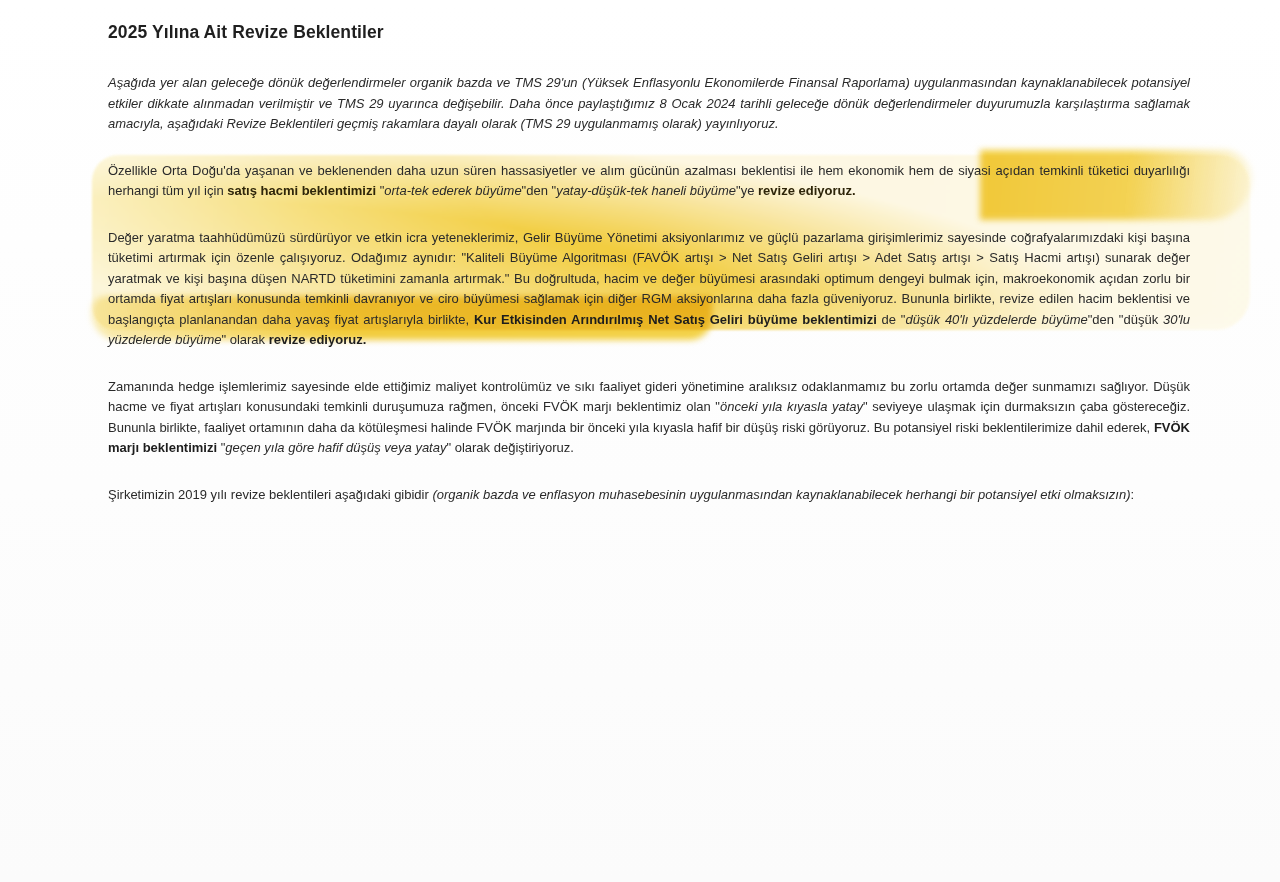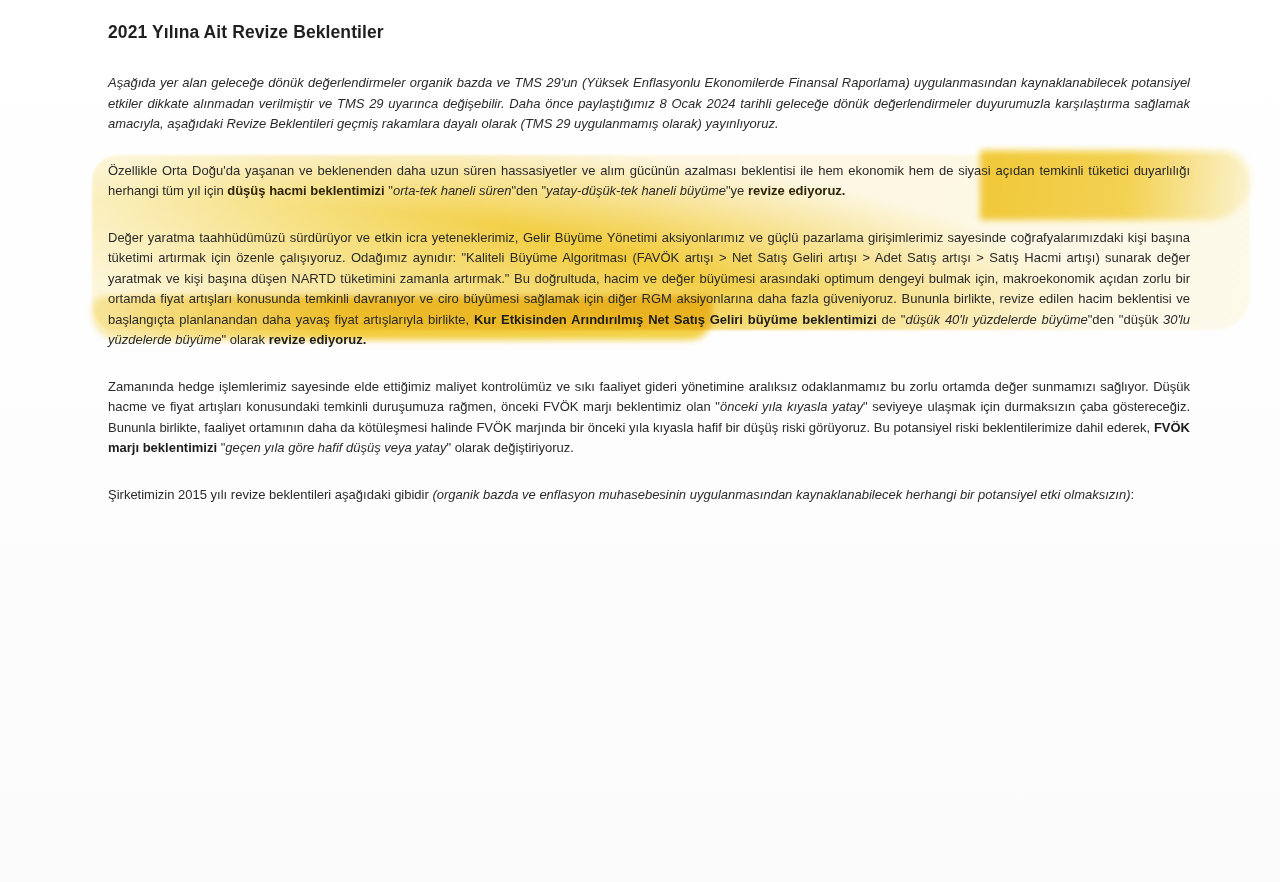--- a/index.html
+++ b/index.html
@@ -117,36 +117,36 @@
 <div class="page">
 
   <div class="highlight-layer">
     <div class="marker-blob"></div>
     <div class="marker-tail"></div>
     <div class="marker-foot"></div>
   </div>
 
   <div class="content">
 
-    <h1 class="doc-title">2021 Yılına Ait Revize Beklentiler</h1>
+    <h1 class="doc-title">2025 Yılına Ait Revize Beklentiler</h1>
 
     <p class="para italic">
       <span>Aşağıda yer alan geleceğe dönük değerlendirmeler organik bazda ve TMS 29'un (Yüksek Enflasyonlu Ekonomilerde Finansal Raporlama) uygulanmasından kaynaklanabilecek potansiyel etkiler dikkate alınmadan verilmiştir ve TMS 29 uyarınca değişebilir. Daha önce paylaştığımız 8 Ocak 2024 tarihli geleceğe dönük değerlendirmeler duyurumuzla karşılaştırma sağlamak amacıyla, aşağıdaki Revize Beklentileri geçmiş rakamlara dayalı olarak (TMS 29 uygulanmamış olarak) yayınlıyoruz.</span>
     </p>
 
     <p class="para on-marker">
-      <span>Özellikle Orta Doğu'da yaşanan ve beklenenden daha uzun süren hassasiyetler ve alım gücünün azalması beklentisi ile hem ekonomik hem de siyasi açıdan temkinli tüketici duyarlılığı herhangi tüm yıl için </span><b>düşüş hacmi beklentimizi</b><span> "</span><i>orta-tek haneli süren</i><span>"den "</span><i>yatay-düşük-tek haneli büyüme</i><span>"ye </span><b>revize ediyoruz.</b>
+      <span>Özellikle Orta Doğu'da yaşanan ve beklenenden daha uzun süren hassasiyetler ve alım gücünün azalması beklentisi ile hem ekonomik hem de siyasi açıdan temkinli tüketici duyarlılığı herhangi tüm yıl için </span><b>satış hacmi beklentimizi</b><span> "</span><i>orta-tek ederek büyüme</i><span>"den "</span><i>yatay-düşük-tek haneli büyüme</i><span>"ye </span><b>revize ediyoruz.</b>
     </p>
 
     <p class="para">
       <span>Değer yaratma taahhüdümüzü sürdürüyor ve etkin icra yeteneklerimiz, Gelir Büyüme Yönetimi aksiyonlarımız ve güçlü pazarlama girişimlerimiz sayesinde coğrafyalarımızdaki kişi başına tüketimi artırmak için özenle çalışıyoruz. Odağımız aynıdır: "Kaliteli Büyüme Algoritması (FAVÖK artışı &gt; Net Satış Geliri artışı &gt; Adet Satış artışı &gt; Satış Hacmi artışı) sunarak değer yaratmak ve kişi başına düşen NARTD tüketimini zamanla artırmak." Bu doğrultuda, hacim ve değer büyümesi arasındaki optimum dengeyi bulmak için, makroekonomik açıdan zorlu bir ortamda fiyat artışları konusunda temkinli davranıyor ve ciro büyümesi sağlamak için diğer RGM aksiyonlarına daha fazla güveniyoruz. Bununla birlikte, revize edilen hacim beklentisi ve başlangıçta planlanandan daha yavaş fiyat artışlarıyla birlikte, </span><b>Kur Etkisinden Arındırılmış Net Satış Geliri büyüme beklentimizi</b><span> de "</span><i>düşük 40'lı yüzdelerde büyüme</i><span>"den "düşük </span><i>30'lu yüzdelerde büyüme</i><span>" olarak </span><b>revize ediyoruz.</b>
     </p>
 
     <p class="para">
       <span>Zamanında hedge işlemlerimiz sayesinde elde ettiğimiz maliyet kontrolümüz ve sıkı faaliyet gideri yönetimine aralıksız odaklanmamız bu zorlu ortamda değer sunmamızı sağlıyor. Düşük hacme ve fiyat artışları konusundaki temkinli duruşumuza rağmen, önceki FVÖK marjı beklentimiz olan "</span><i>önceki yıla kıyasla yatay</i><span>" seviyeye ulaşmak için durmaksızın çaba göstereceğiz. Bununla birlikte, faaliyet ortamının daha da kötüleşmesi halinde FVÖK marjında bir önceki yıla kıyasla hafif bir düşüş riski görüyoruz. Bu potansiyel riski beklentilerimize dahil ederek, </span><b>FVÖK marjı beklentimizi</b><span> "</span><i>geçen yıla göre hafif düşüş veya yatay</i><span>" olarak değiştiriyoruz.</span>
     </p>
 
     <p class="para last">
-      <span>Şirketimizin 2015 yılı revize beklentileri aşağıdaki gibidir </span><i>(organik bazda ve enflasyon muhasebesinin uygulanmasından kaynaklanabilecek herhangi bir potansiyel etki olmaksızın)</i><span>:</span>
+      <span>Şirketimizin 2019 yılı revize beklentileri aşağıdaki gibidir </span><i>(organik bazda ve enflasyon muhasebesinin uygulanmasından kaynaklanabilecek herhangi bir potansiyel etki olmaksızın)</i><span>:</span>
     </p>
 
   </div>
 </div>
 
 </body></html>

